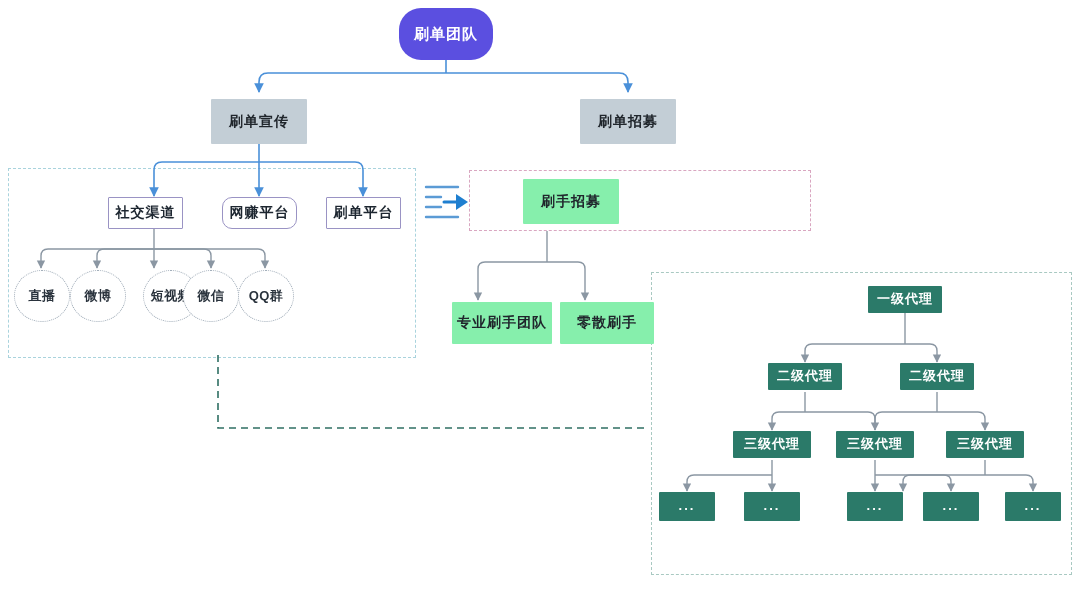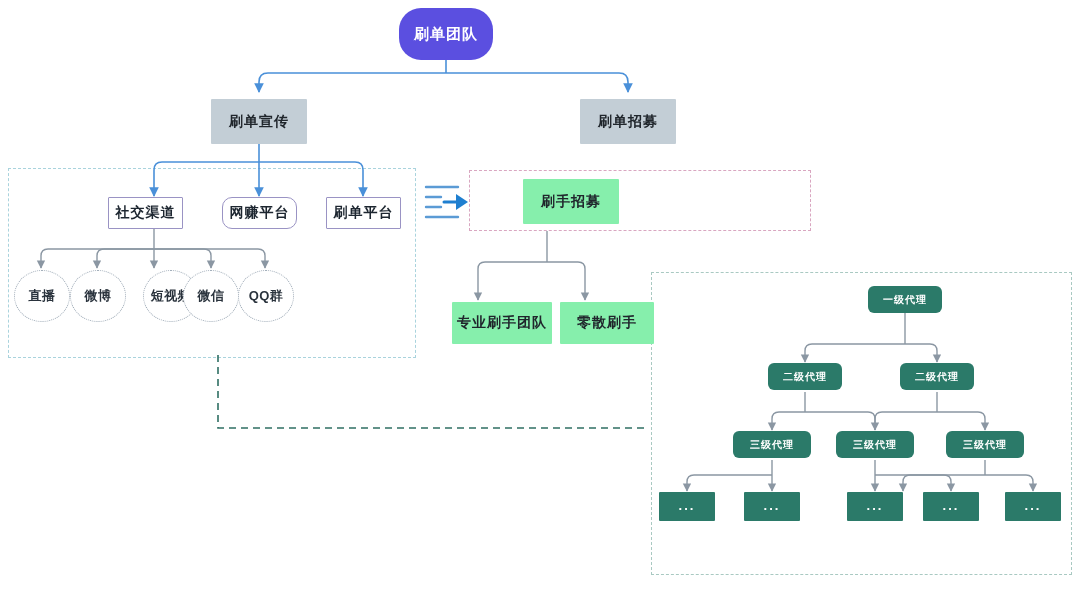--- a/index.html
+++ b/index.html
@@ -80,24 +80,24 @@
     border-radius: 50%;
     font-size: 13px;
     font-weight: 700;
     letter-spacing: 0.5px;
   }
 
   
   .node-green {
     background: #2b7a69;
     color: #ffffff;
-    font-size: 10px;
-    font-weight: 600;
-    letter-spacing: 1px;
-    border-radius: 6px;
+    font-size: 13px;
+    font-weight: 600;
+    letter-spacing: 1px;
+    border-radius: 1px;
   }
   .node-green-dots {
     background: #2b7a69;
     color: #ffffff;
     font-size: 13px;
     font-weight: 700;
     letter-spacing: 2px;
     border-radius: 1px;
   }
 

